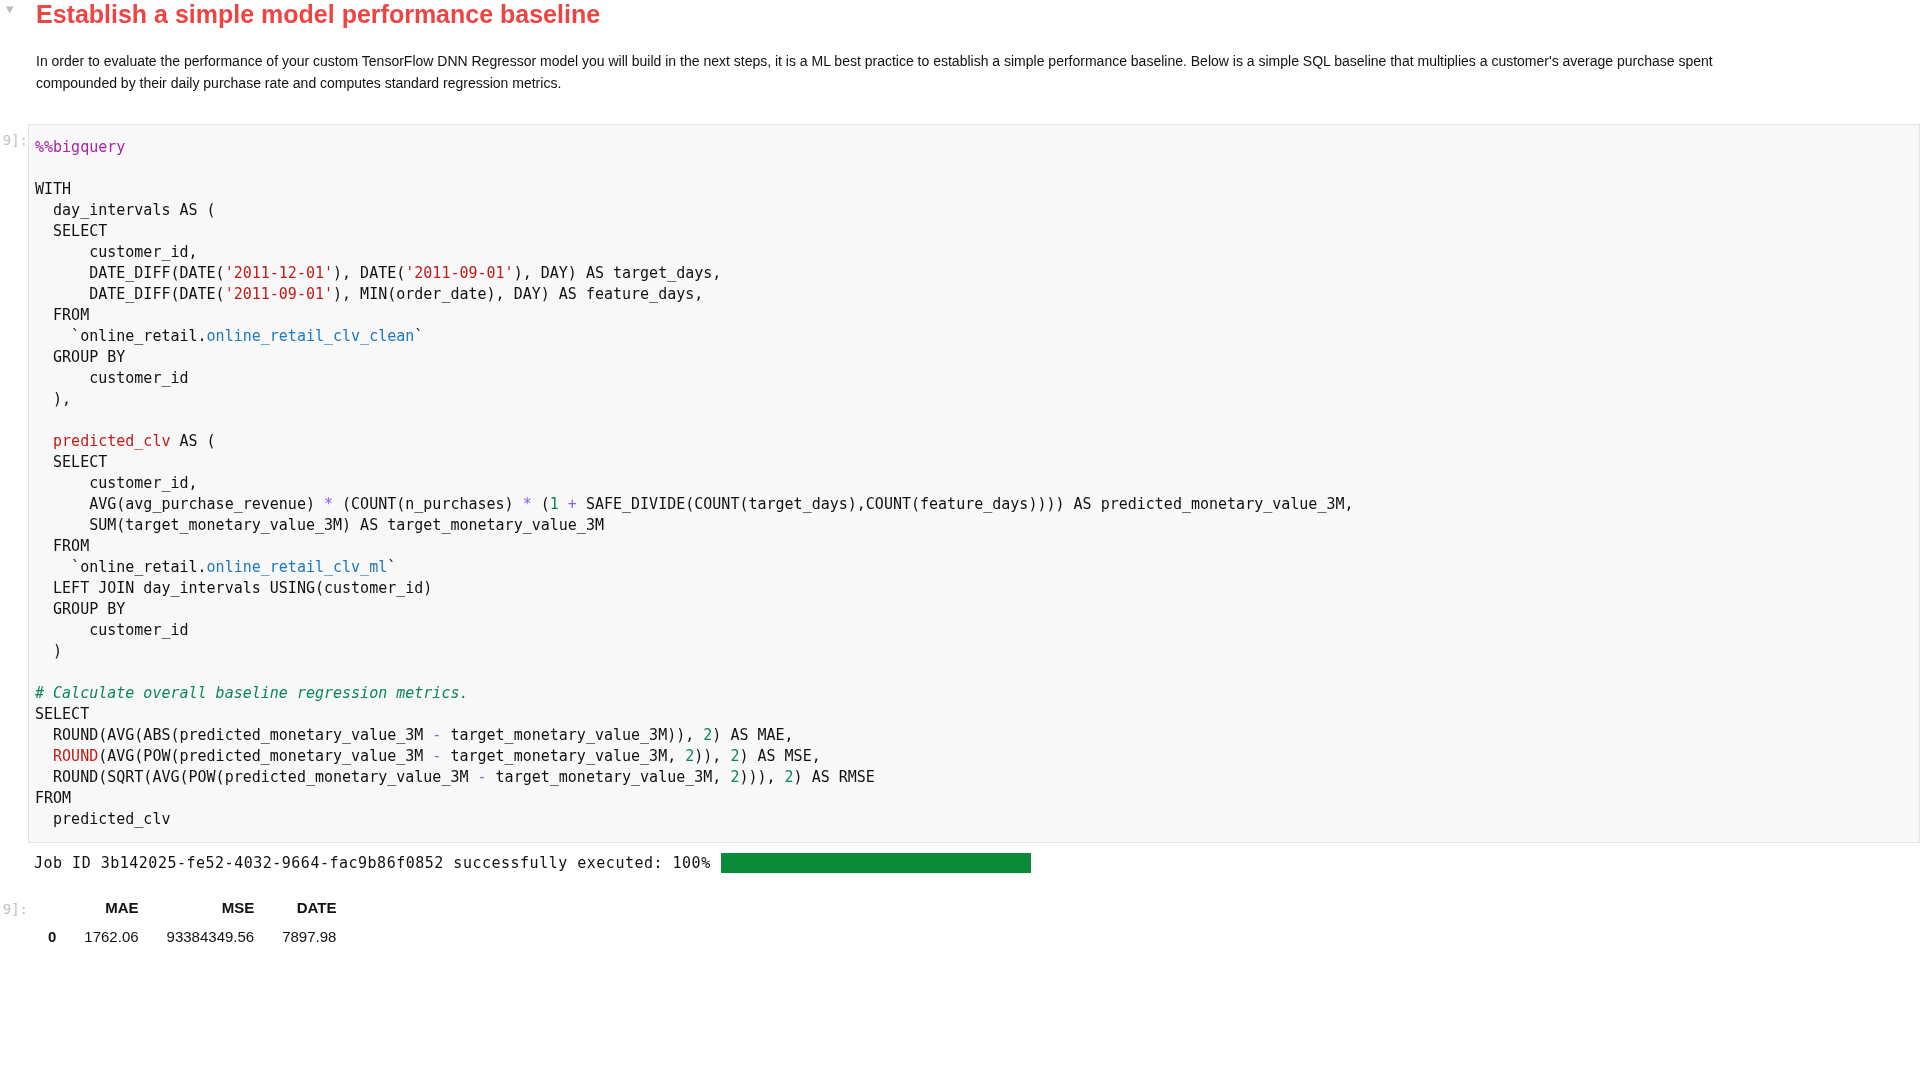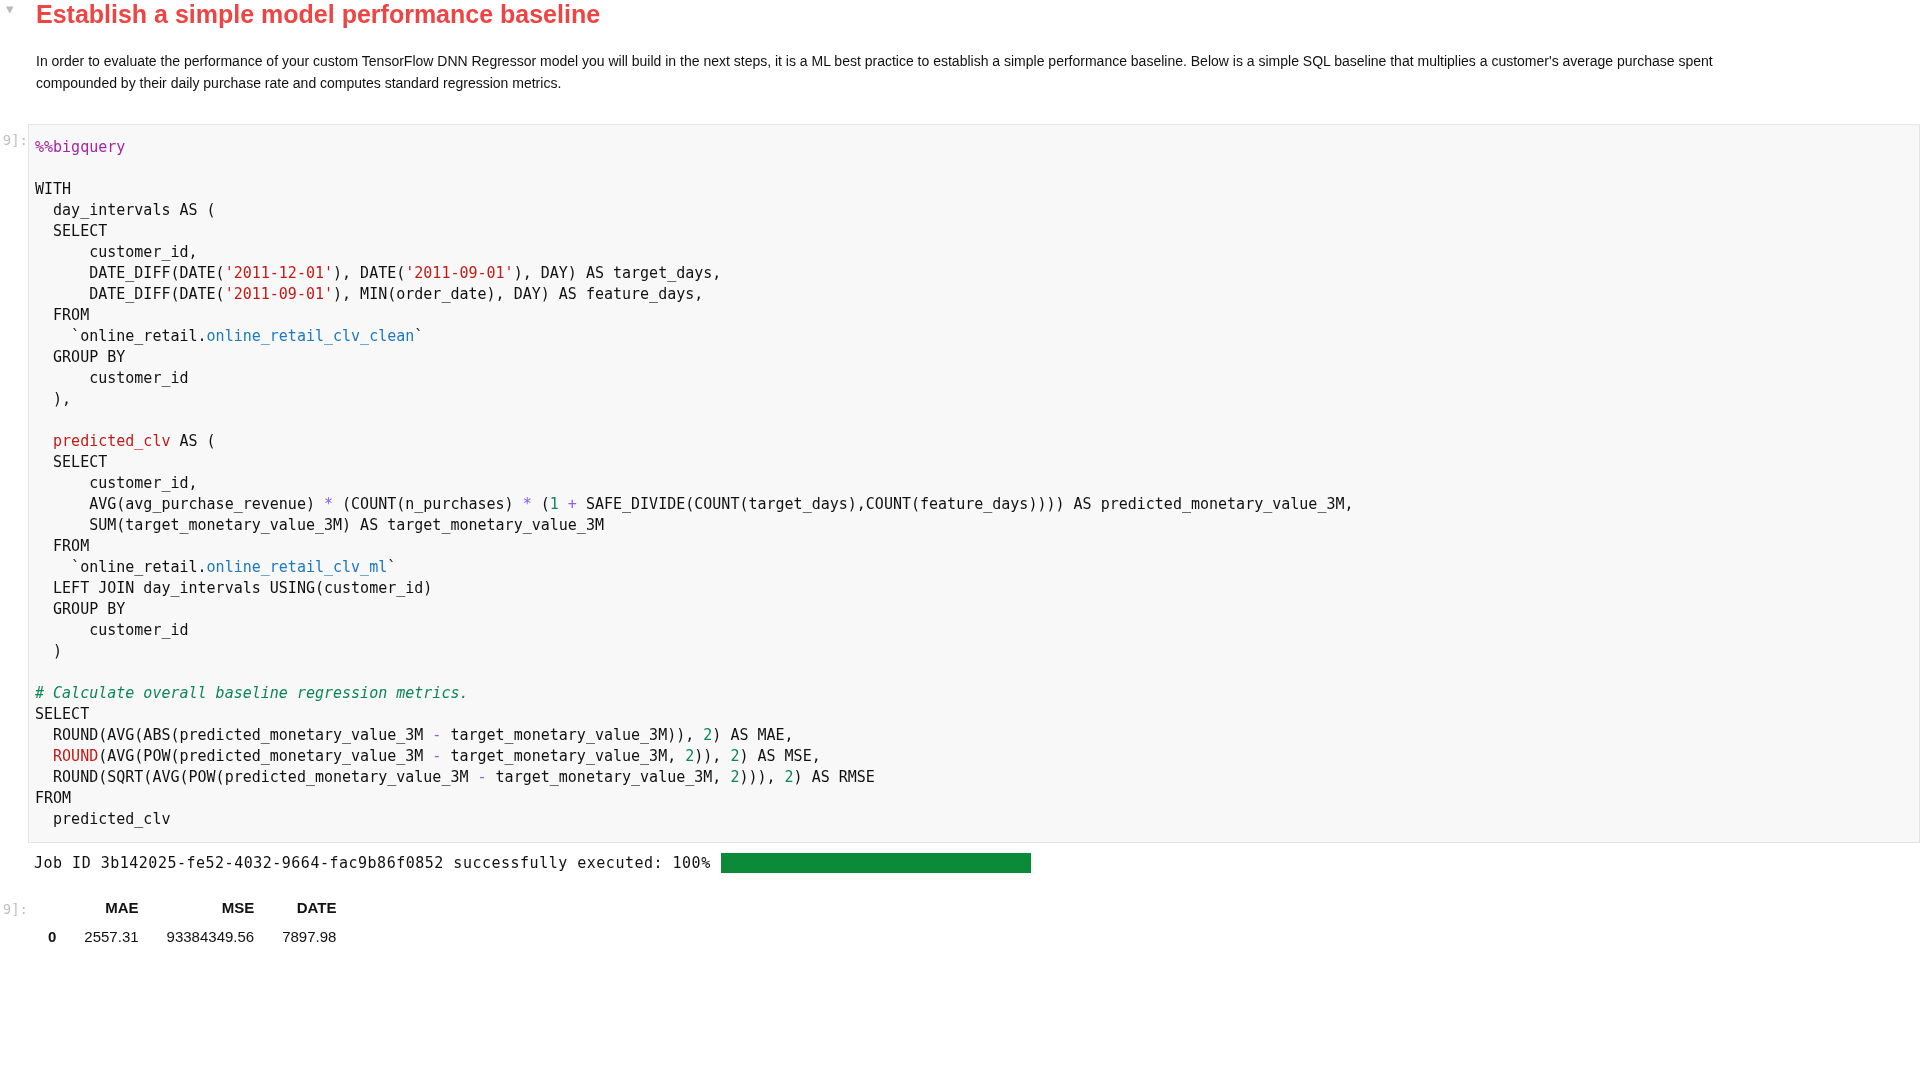--- a/index.html
+++ b/index.html
@@ -175,20 +175,20 @@
         <tr>
           <th></th>
           <th>MAE</th>
           <th>MSE</th>
           <th>DATE</th>
         </tr>
       </thead>
       <tbody>
         <tr>
           <td class="rowhdr">0</td>
-          <td>2557.31</td>
+          <td>1762.06</td>
           <td>93384349.56</td>
           <td>7897.98</td>
         </tr>
       </tbody>
     </table>
   </div>
 </div>
 
 </body></html>

